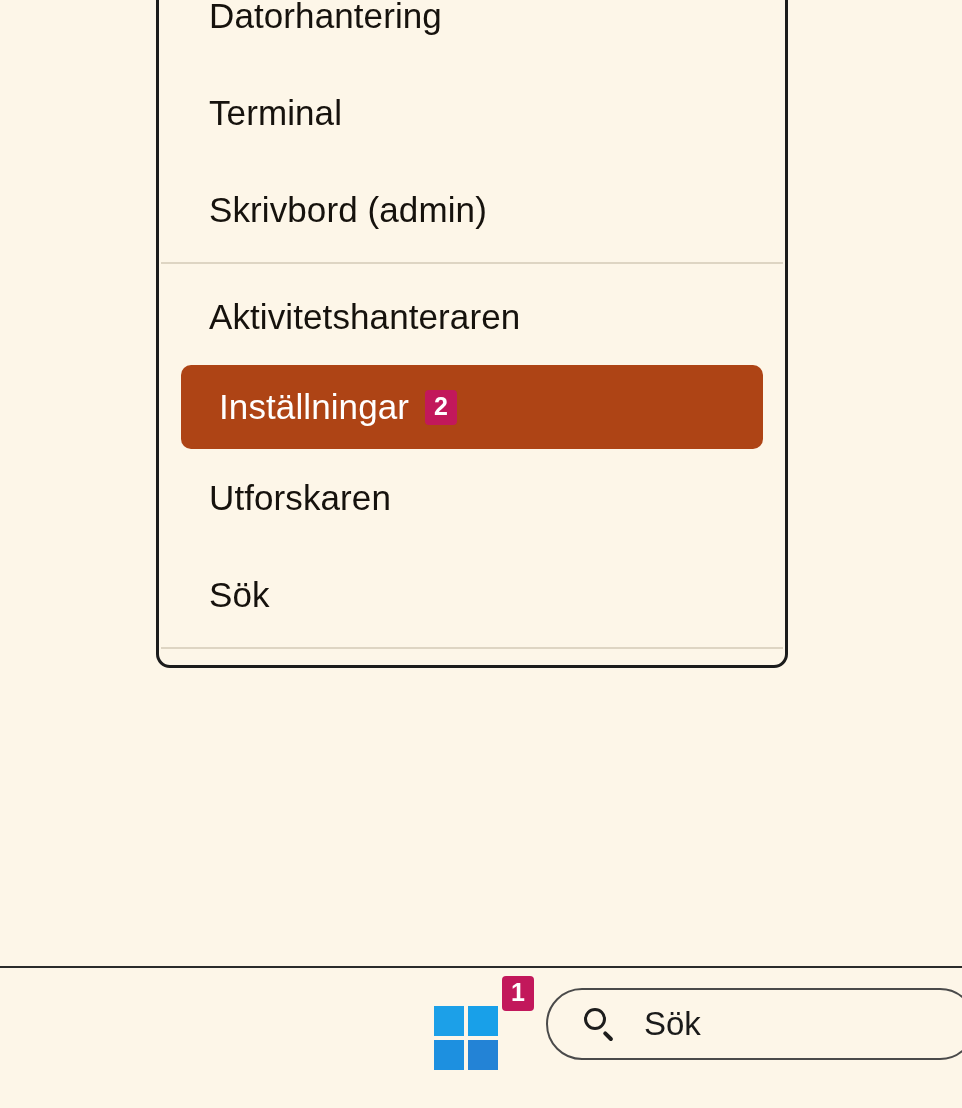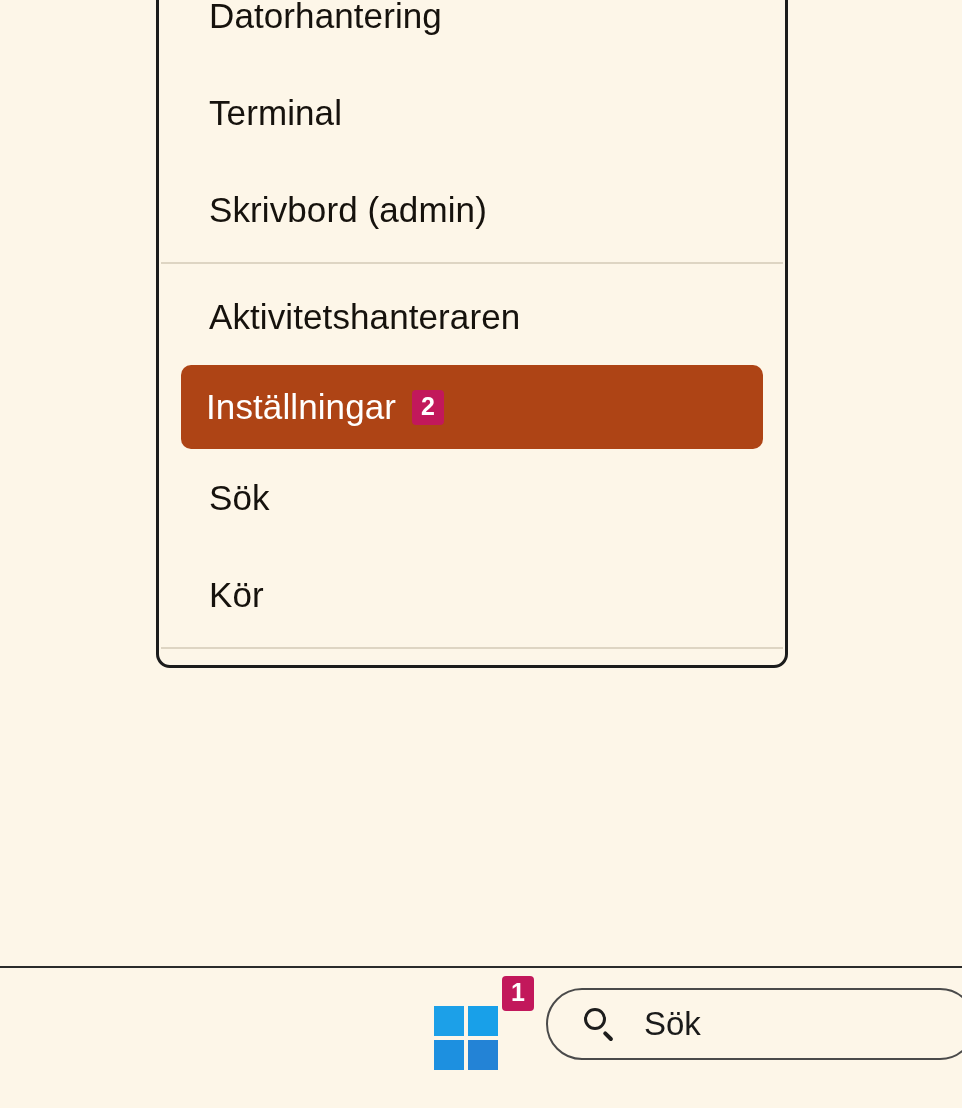--- a/index.html
+++ b/index.html
@@ -50,21 +50,21 @@
     font-size: 30px;
     color: #2a2420;
     line-height: 1;
   }
 
   .menu-item.selected {
     background: #ae4415;
     color: #ffffff;
     border-radius: 10px;
     margin: 0 22px;
-    padding-left: 25px;
+    padding-left: 38px;
     height: 84px;
   }
 
   .separator {
     height: 0;
     border-top: 2px solid #ded5c3;
     margin: 4px 2px;
   }
 
   
@@ -205,28 +205,28 @@
 
   <div class="menu-item">
     <span class="label">Aktivitetshanteraren</span>
   </div>
 
   <div class="menu-item selected">
     <span class="label">Inställningar</span>
     <span class="badge">2</span>
   </div>
 
+  <div class="menu-item">
+    <span class="label">Utforskaren</span>
+  </div>
 
   <div class="menu-item">
     <span class="label">Sök</span>
   </div>
 
-  <div class="menu-item">
-    <span class="label">Kör</span>
-  </div>
 
   <div class="separator"></div>
 
 
 
 </div>
 
 <div class="taskbar">
 
   <div class="start-button">

